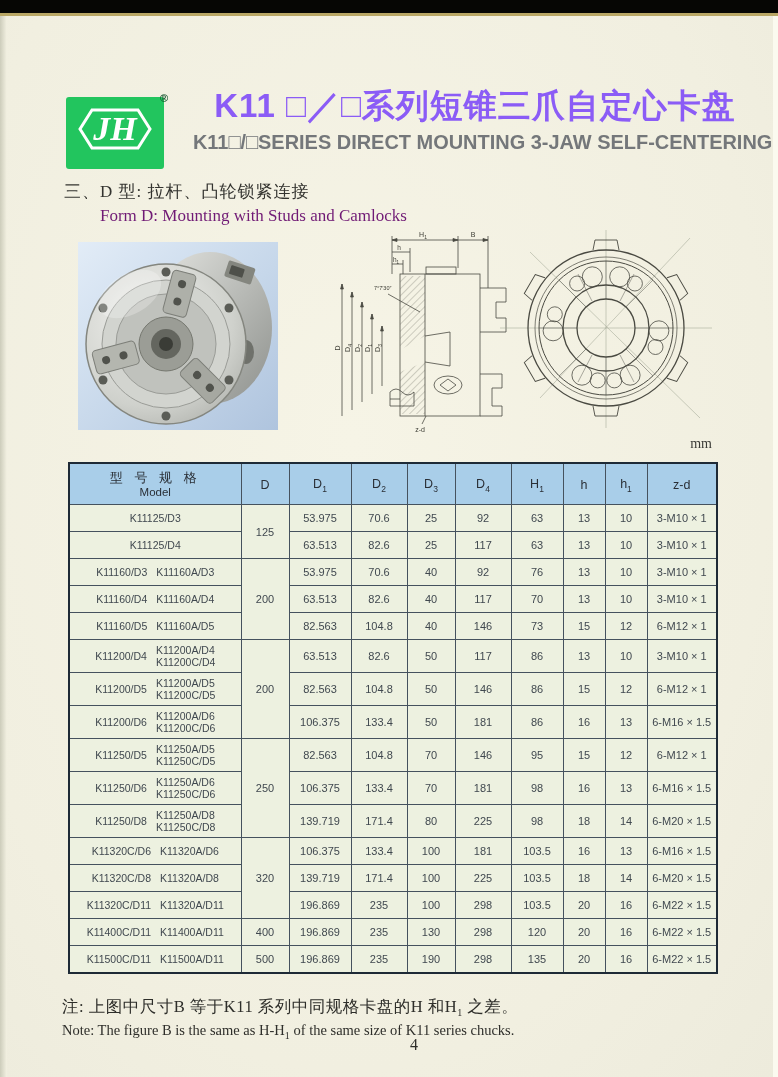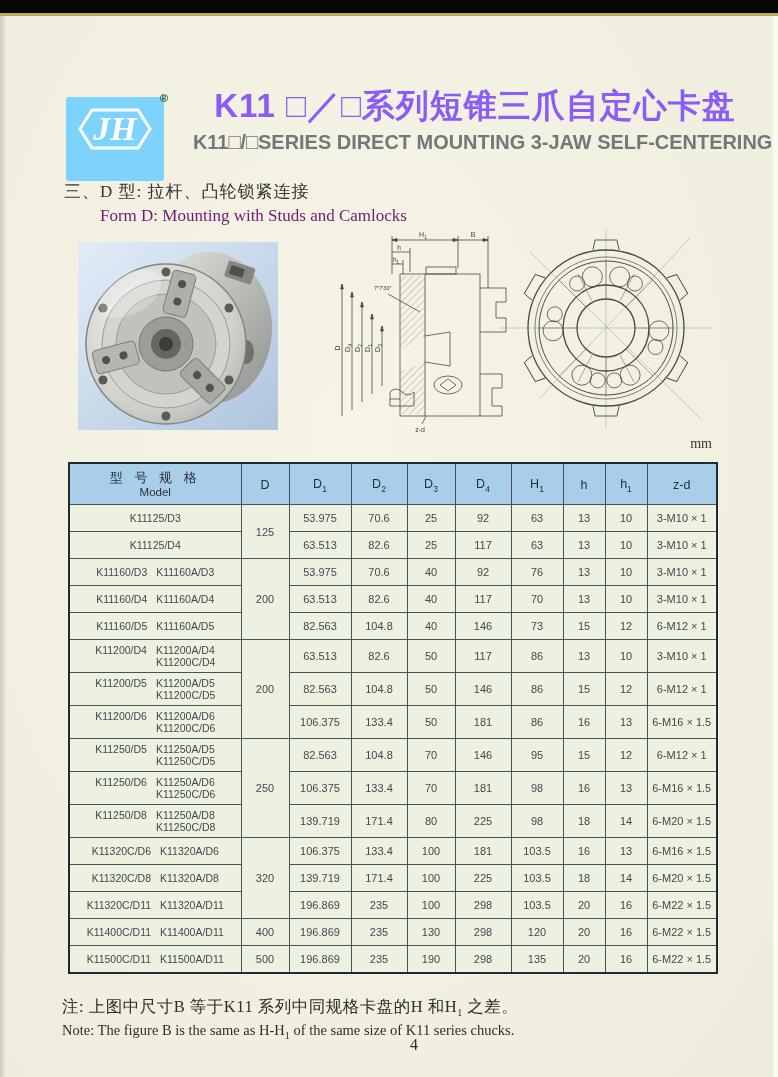--- a/index.html
+++ b/index.html
@@ -10,21 +10,21 @@
     color:#2b2b28;
   }
   
   .scan-top{position:absolute;left:0;top:0;width:778px;height:13px;background:#060604;}
   .scan-top-line{position:absolute;left:0;top:13px;width:778px;height:3px;background:#b9a765;}
   .scan-left{position:absolute;left:0;top:16px;width:7px;height:1061px;background:linear-gradient(90deg,rgba(90,95,70,.25),rgba(0,0,0,0));}
   .scan-right{position:absolute;right:0;top:16px;width:5px;height:1061px;background:#fbfaef;}
   .paper-tint{position:absolute;left:7px;top:16px;right:5px;bottom:0;background:radial-gradient(ellipse at 45% 40%, #f6f4e6 0%, #f1efe0 70%, #edebdc 100%);}
 
   
-  .logo{position:absolute;left:66px;top:97px;width:98px;height:84px;background:#7dd3fc;border-radius:3px;}
+  .logo{position:absolute;left:66px;top:97px;width:98px;height:72px;background:#22c55e;border-radius:3px;}
   .logo svg{display:block;}
   .reg{position:absolute;left:160px;top:92px;font-family:"Liberation Sans",sans-serif;font-size:11px;color:#14532d;font-weight:bold;}
   .title-zh{
     position:absolute;left:180px;top:84px;width:590px;text-align:center;
     font-family:"Liberation Sans",sans-serif;font-weight:bold;font-size:33px;color:#8b5cf6;
     letter-spacing:1px;white-space:nowrap;
   }
   .title-en{
     position:absolute;left:178px;top:130px;width:596px;text-align:center;
     font-family:"Liberation Sans",sans-serif;font-weight:bold;font-size:21px;color:#74777a;
@@ -47,21 +47,21 @@
   th,td{border:1px solid #45525e;text-align:center;vertical-align:middle;padding:1px 2px;overflow:hidden;}
   thead th{background:#a9cee9;height:38px;font-weight:normal;color:#2a2f36;}
   th .zh{font-size:13px;letter-spacing:4px;display:block;line-height:1.25;}
   th .en{font-size:11.5px;display:block;line-height:1.1;}
   th .hb{font-size:12.5px;}
   th sub,td sub{font-size:8.5px;}
   tbody tr{height:27px;}
   tbody tr.tall{height:33px;}
   tbody td{font-size:11px;color:#40484f;background:#edf1e0;}
   td.model{font-size:10.5px;}
-  .mwrap{display:flex;justify-content:center;gap:9px;}
+  .mwrap{display:flex;justify-content:center;align-items:center;gap:9px;}
   .m2{white-space:pre-line;line-height:1.15;text-align:left;}
   td.dcell{font-size:11px;}
 
   
   .note-zh{position:absolute;left:62px;top:996px;font-size:16.5px;color:#2e2e2a;letter-spacing:.5px;}
   .note-en{position:absolute;left:62px;top:1022px;font-size:14.5px;color:#2e2e2a;}
   .pagenum{position:absolute;left:0;top:1036px;width:828px;text-align:center;font-size:16px;color:#2e2e2a;}
   sub.inline{font-size:10px;}
 </style>
 </head>

